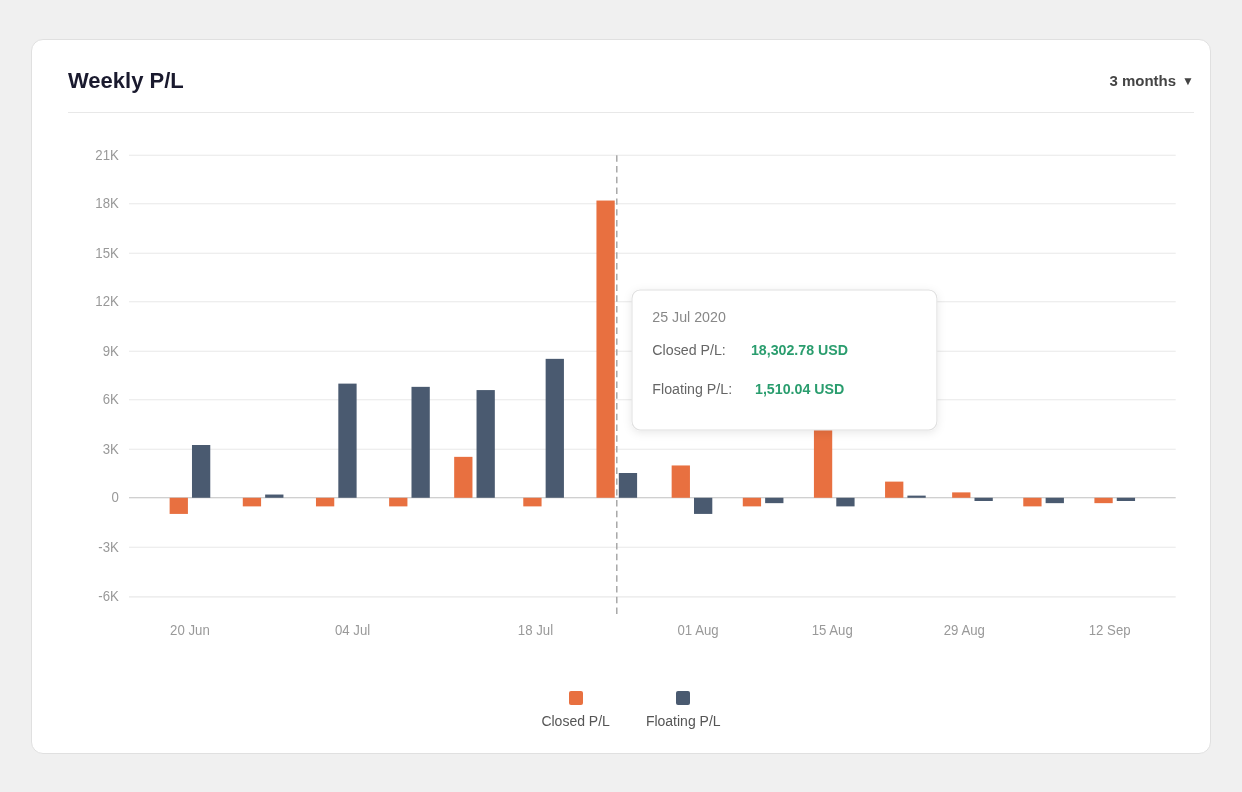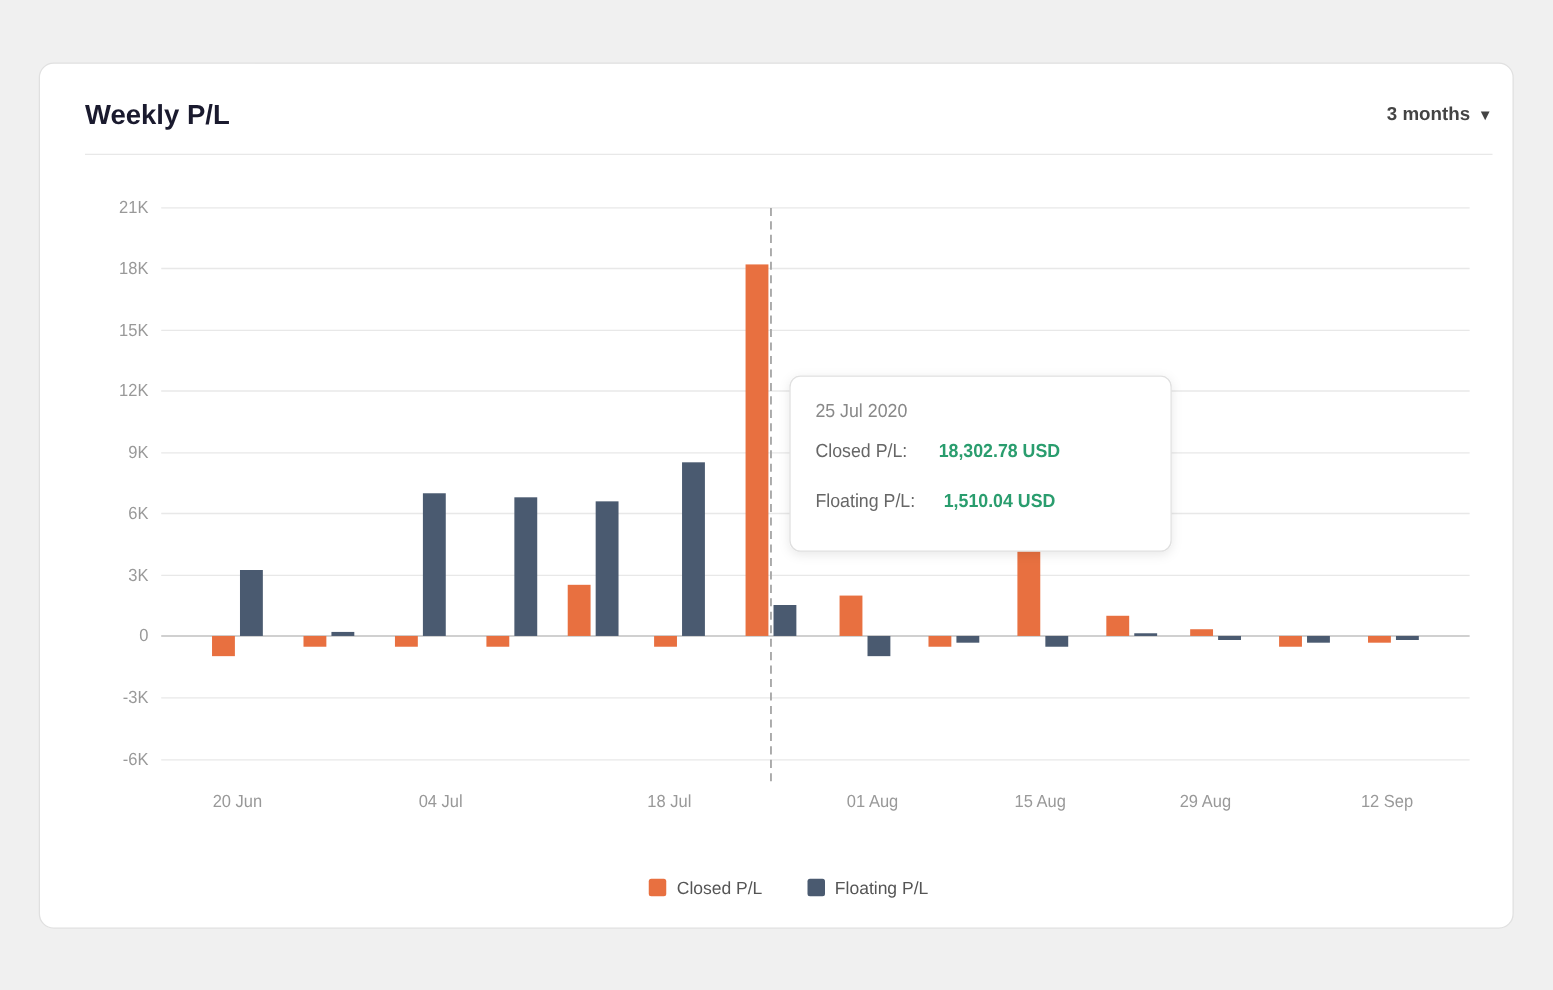--- a/index.html
+++ b/index.html
@@ -64,20 +64,21 @@
       justify-content: center;
       gap: 36px;
       margin-top: 8px;
     }
     .legend-item {
       display: flex;
       align-items: center;
       gap: 8px;
       font-size: 14px;
       color: #555;
+      flex-direction: column;
     }
     .legend-dot {
       width: 14px;
       height: 14px;
       border-radius: 2px;
     }
   </style>
 </head>
 <body>
 

